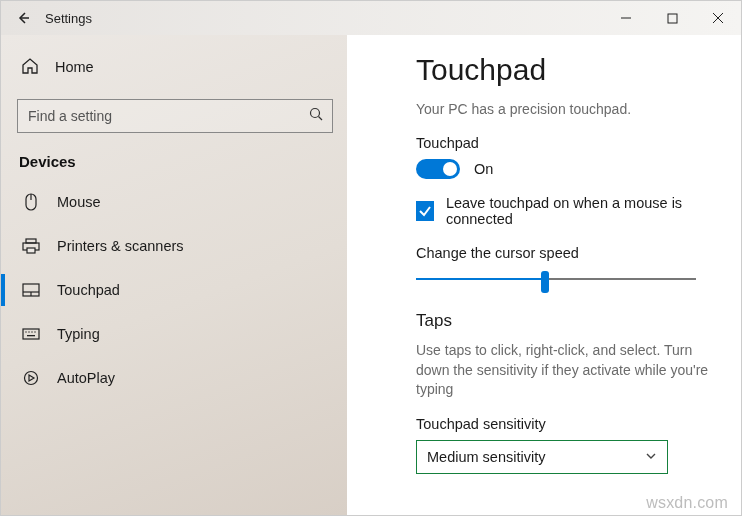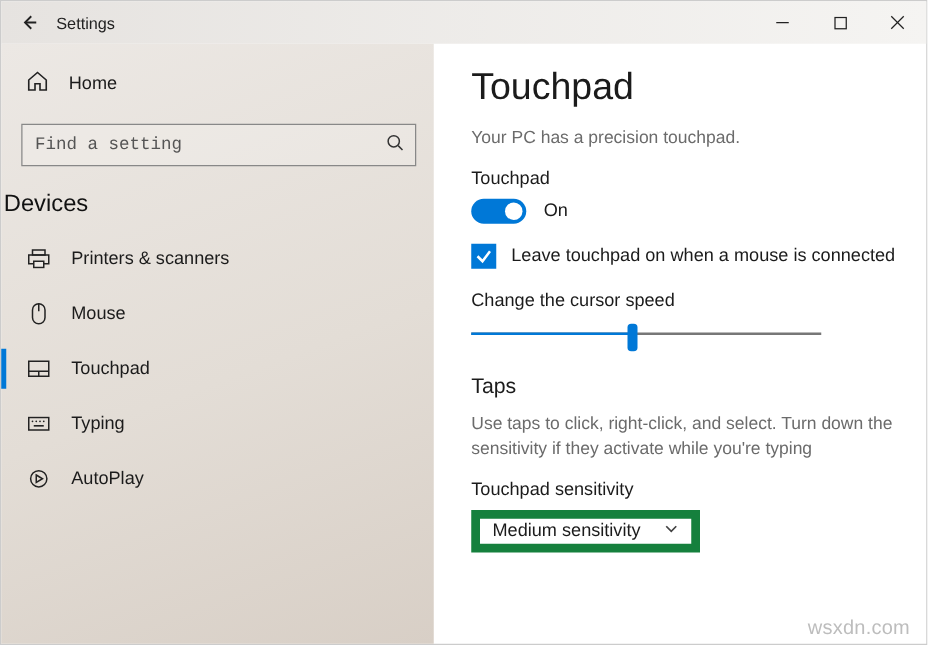--- a/index.html
+++ b/index.html
@@ -3,29 +3,29 @@
 <meta charset="utf-8">
 <style>
   * { box-sizing: border-box; margin: 0; padding: 0; font-family: "Segoe UI", sans-serif; }
   body { width: 742px; height: 516px; overflow: hidden; background: #fff; }
   .window { display: flex; flex-direction: column; width: 100%; height: 100%; border: 1px solid #ccc; }
   .titlebar { display: flex; align-items: center; height: 34px; background: linear-gradient(to right, #e6e3e0, #f5f4f2); }
   .titlebar .back { width: 44px; display:flex; align-items:center; justify-content:center; color:#333; }
   .titlebar .title { font-size: 13px; color: #222; }
   .titlebar .spacer { flex: 1; }
   .winbtn { width: 46px; height: 34px; display:flex; align-items:center; justify-content:center; color:#222; }
-  .body { flex: 1; display: flex; min-height: 0; }
+  .body { flex: 1; display: flex; min-height: 0; gap: 39px; }
   .sidebar { width: 346px; background: linear-gradient(160deg, #ece8e4 0%, #e3ddd6 55%, #d8cfc6 100%); display:flex; flex-direction:column; padding-top: 6px; }
   .home-row, .nav-item { display:flex; align-items:center; gap: 16px; height: 44px; padding-left: 20px; font-size: 14.5px; color: #1b1b1b; cursor: pointer; }
   .home-row { margin-top: 4px; }
   .search { margin: 10px 14px 12px 16px; height: 34px; border: 1px solid #888; background: rgba(255,255,255,0.18); display:flex; align-items:center; padding: 0 8px 0 10px; }
-  .search input { flex:1; border:none; outline:none; background:transparent; font-size:14px; color:#333;font-family:Liberation Mono, monospace; }
+  .search input { flex:1; border:none; outline:none; background:transparent; font-size:14px; color:#333; }
   .search input::placeholder { color:#555; }
   .search .sicon { color:#333; }
-  .section-header { font-weight: 400; font-size: 19px; padding: 8px 0 10px 2px; color:#111; }
+  .section-header { font-weight: 700; font-size: 15px; padding: 8px 0 10px 18px; color:#111; }
   .nav-item .icon { width: 20px; display:flex; justify-content:center; color:#222; }
   .nav-item.selected { position: relative; }
   .nav-item.selected::before { content:""; position:absolute; left:0; top:6px; bottom:6px; width:4px; background:#0078d7; }
   .content { flex:1; padding: 18px 20px 10px 30px; overflow:hidden; color:#1b1b1b; }
   h1.page { font-weight: 400; font-size: 30px; margin-bottom: 14px; }
   .subtext { font-size: 14px; color: #6b6b6b; margin-bottom: 18px; }
   .label { font-size: 14.5px; margin-bottom: 8px; }
   .toggle-row { display:flex; align-items:center; gap:14px; margin-bottom:16px; }
   .toggle { width:44px; height:20px; border-radius:10px; background:#0078d7; position:relative; }
   .toggle .knob { position:absolute; right:3px; top:3px; width:14px; height:14px; border-radius:50%; background:#fff; }
@@ -34,21 +34,21 @@
   .checkbox { width:20px; height:20px; background:#0078d7; display:flex; align-items:center; justify-content:center; }
   .checkbox svg { stroke:#fff; }
   .check-label { font-size:14.5px; }
   .slider-wrap { margin: 8px 0 22px 0; }
   .slider { position:relative; width: 280px; height: 20px; }
   .slider .track-bg { position:absolute; top:9px; left:0; right:0; height:2px; background:#777; }
   .slider .track-fill { position:absolute; top:9px; left:0; width:46%; height:2px; background:#0078d7; }
   .slider .thumb { position:absolute; top:2px; left:46%; transform:translateX(-50%); width:8px; height:22px; background:#0078d7; border-radius:3px; }
   h2.section { font-size:17px; font-weight:400; margin: 6px 0 10px 0; }
   .desc { font-size:14px; color:#6b6b6b; line-height:1.4; margin-bottom:16px; max-width: 340px; }
-  .dropdown { width: 183px; height: 34px; border:7px solid #15803d; display:flex; align-items:center; padding:0 10px; justify-content:space-between; font-size:14.5px; background:#fff; cursor:pointer; }
+  .dropdown { width: 252px; height: 34px; border:1px solid #15803d; display:flex; align-items:center; padding:0 10px; justify-content:space-between; font-size:14.5px; background:#fff; cursor:pointer; }
   .dropdown .chev { color:#444; }
   .watermark { position:absolute; right:14px; bottom:4px; font-size:16px; color:#bdbdbd; letter-spacing:0.2px; }
   .root { position: relative; width:742px; height:516px; }
 </style>
 </head>
 <body>
 <div class="root">
 
 <div class="window">
   <div class="titlebar">
@@ -92,36 +92,36 @@
         <span class="sicon"><svg width="16" height="16" viewBox="0 0 16 16" fill="none">
                 <circle cx="7" cy="7" r="4.5" stroke="#333" stroke-width="1.2"></circle>
                 <line x1="10.5" y1="10.5" x2="14" y2="14" stroke="#333" stroke-width="1.2"></line>
               </svg></span>
       </div>
 
       <div class="section-header">Devices</div>
 
       <div class="nav-item">
         <span class="icon">
+              <svg width="14" height="18" viewBox="0 0 14 18" fill="none">
+                <rect x="2" y="1" width="10" height="16" rx="5" stroke="#222" stroke-width="1.2"></rect>
+                <line x1="7" y1="1" x2="7" y2="7" stroke="#222" stroke-width="1.2"></line>
+              </svg>
+            </span>
+        <span>Mouse</span>
+      </div>
+      <div class="nav-item">
+        <span class="icon">
               <svg width="18" height="16" viewBox="0 0 18 16" fill="none">
                 <rect x="4" y="1" width="10" height="4" stroke="#222" stroke-width="1.2"></rect>
                 <rect x="1" y="5" width="16" height="7" stroke="#222" stroke-width="1.2"></rect>
                 <rect x="5" y="10" width="8" height="5" stroke="#222" stroke-width="1.2" fill="#ece8e4"></rect>
               </svg>
             </span>
         <span>Printers &amp; scanners</span>
-      </div>
-      <div class="nav-item">
-        <span class="icon">
-              <svg width="14" height="18" viewBox="0 0 14 18" fill="none">
-                <rect x="2" y="1" width="10" height="16" rx="5" stroke="#222" stroke-width="1.2"></rect>
-                <line x1="7" y1="1" x2="7" y2="7" stroke="#222" stroke-width="1.2"></line>
-              </svg>
-            </span>
-        <span>Mouse</span>
       </div>
       <div class="nav-item selected">
         <span class="icon">
               <svg width="18" height="14" viewBox="0 0 18 14" fill="none">
                 <rect x="1" y="1" width="16" height="12" stroke="#222" stroke-width="1.2"></rect>
                 <line x1="1" y1="9" x2="17" y2="9" stroke="#222" stroke-width="1.2"></line>
                 <line x1="9" y1="9" x2="9" y2="13" stroke="#222" stroke-width="1.2"></line>
               </svg>
             </span>
         <span>Touchpad</span>

